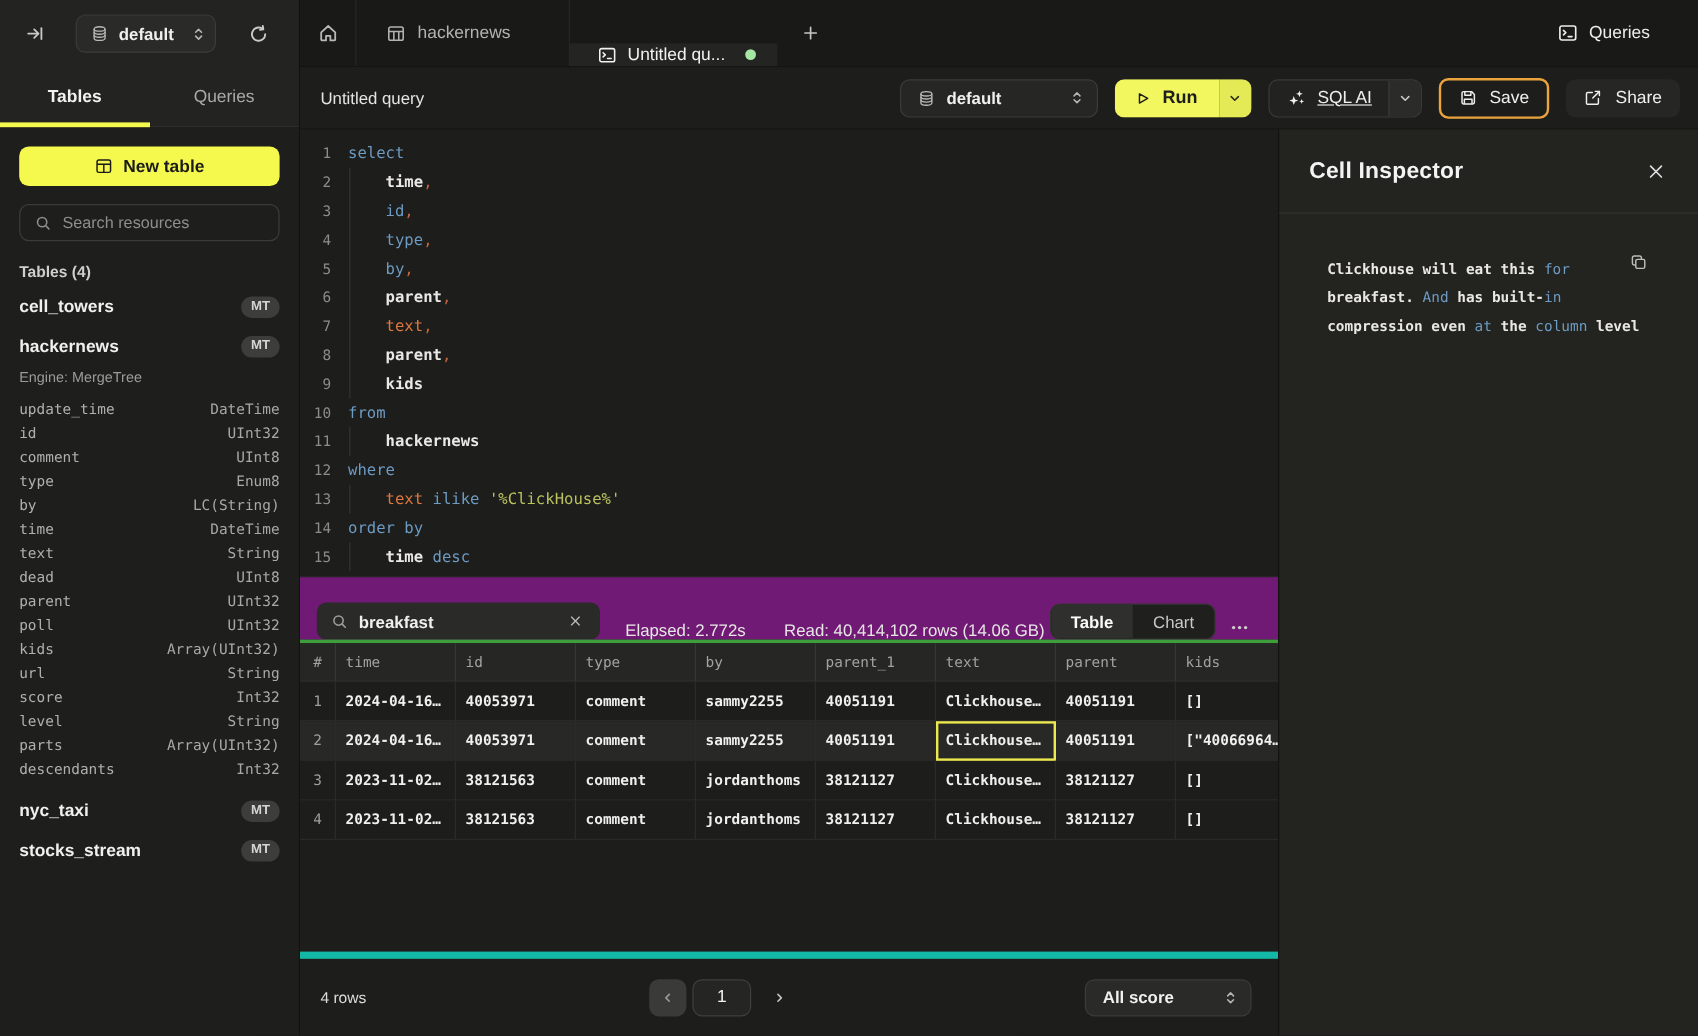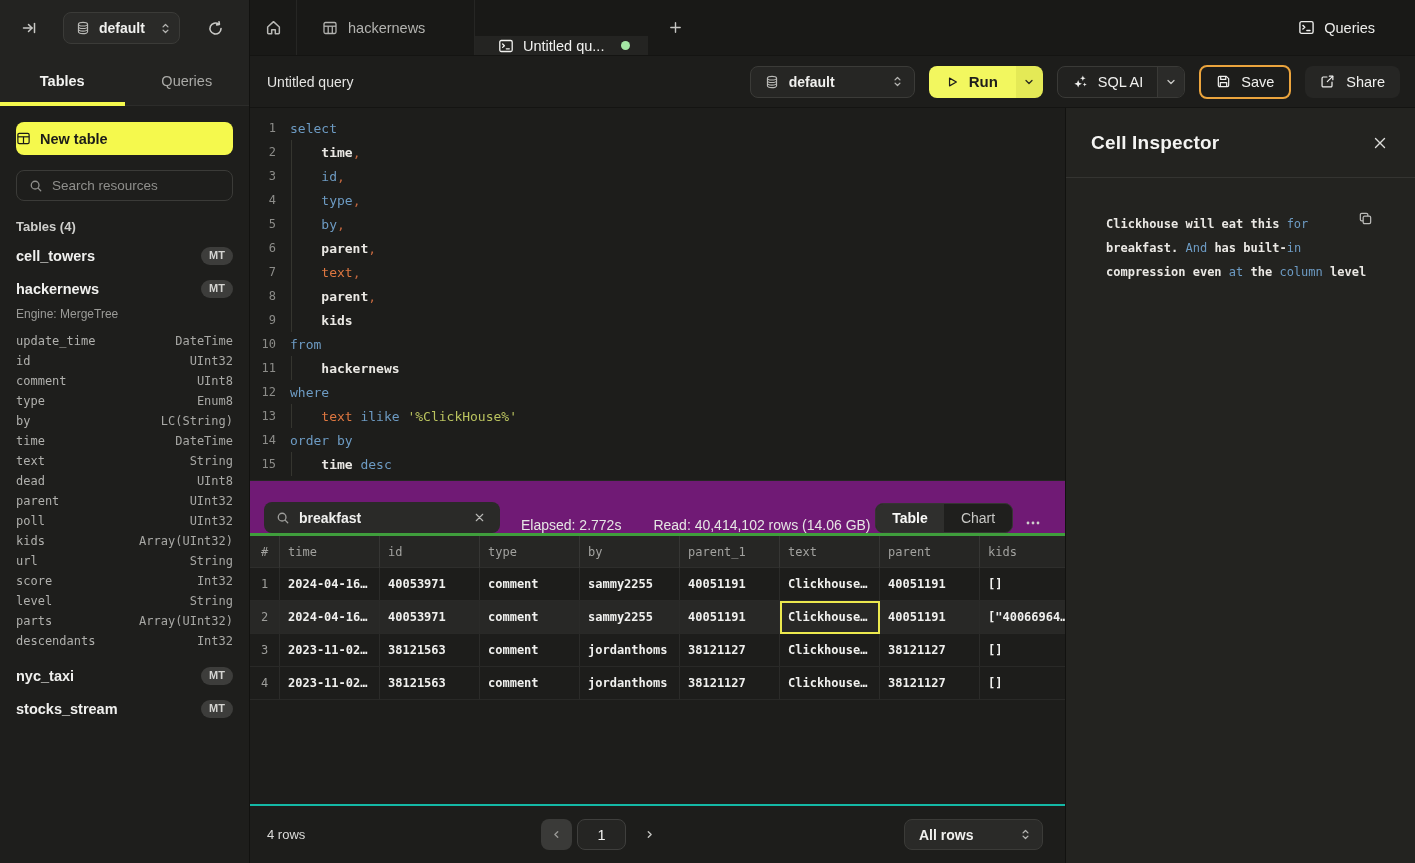--- a/index.html
+++ b/index.html
@@ -23,21 +23,21 @@
   .select .sel-label { font-size:14px; font-weight:600; color:#f0f0ee; flex:1; text-align:left; }
   .sel-ico { color:#b9b9b6; }
   .updown { color:#b5b5b2; }
 
   .sb-tabs { height:50px; flex:none; background:#232321; display:flex; border-bottom:1px solid #2c2c2a; }
   .sb-tab { flex:1; display:flex; align-items:center; justify-content:center; font-size:14.5px; color:#a9a9a6; cursor:pointer; position:relative; }
   .sb-tab.active { color:#f2f2f0; font-weight:600; }
   .sb-tab.active::after { content:""; position:absolute; left:0; right:0; bottom:-1px; height:4px; background:#f5f94d; }
 
   .sb-body { flex:1; padding:16px 16px 0 16px; overflow:hidden; background:#1e1e1c; }
-  .new-table-btn { width:100%; height:33px; background:#f5f94d; color:#1b1b19; border:none; border-radius:8px; font-family:inherit; font-size:14.5px; font-weight:600; display:flex; align-items:center; gap:9px; cursor:pointer; }
+  .new-table-btn { width:100%; height:33px; background:#f5f94d; color:#1b1b19; border:none; border-radius:8px; font-family:inherit; font-size:14.5px; font-weight:600; display:flex; align-items:center; justify-content:center; gap:9px; cursor:pointer; }
   .sb-search { margin-top:15px; height:31px; border:1px solid #3b3b38; border-radius:8px; display:flex; align-items:center; padding:0 10px 0 12px; gap:9px; color:#8f8f8c; }
   .sb-search input { background:none; border:none; outline:none; color:#e8e8e6; font-family:inherit; font-size:13.5px; width:100%; }
   .sb-search input::placeholder { color:#8f8f8c; }
   .sb-section-title { margin-top:18px; font-size:13px; font-weight:600; color:#cfcfcc; }
   .tbl-list { margin-top:5px; }
   .tbl-item { height:33px; display:flex; align-items:center; justify-content:space-between; cursor:pointer; }
   .tbl-item .t-name { font-size:14.5px; font-weight:600; color:#f0f0ee; }
   .badge { background:#3d3d3b; color:#d4d4d1; font-size:11px; font-weight:600; padding:3px 8px 4px; border-radius:10px; line-height:1; }
   .tbl-engine { font-size:12px; color:#9b9b98; padding:2px 0 10px; }
   .col-row { height:20px; display:flex; justify-content:space-between; align-items:center; font-size:12px; color:#b0b0ad; }
@@ -57,21 +57,21 @@
   .newtab-btn { background:none; border:none; color:#c6c6c3; width:54px; display:flex; align-items:center; justify-content:center; cursor:pointer; }
   .tabbar-spacer { flex:1; }
   .queries-btn { background:none; border:none; color:#ededeb; font-family:inherit; font-size:14.5px; display:flex; align-items:center; gap:9px; padding:0 40px 0 12px; cursor:pointer; }
 
   .toolbar { height:52px; flex:none; background:#1d1d1b; display:flex; align-items:center; padding:0 15px 0 17px; gap:14px; border-bottom:1px solid #141412; }
   .qt-title { font-size:14px; color:#e4e4e2; flex:1; }
   .db-select-tb { width:165px; padding:0 10px 0 14px; gap:10px; background:#262624; }
   .run-group { display:flex; height:32px; border-radius:8px; overflow:hidden; }
   .run-main { background:#f2f75f; border:none; color:#1e1e1c; font-family:inherit; font-size:15px; font-weight:600; display:flex; align-items:center; gap:10px; padding:0 18px 0 16px; cursor:pointer; }
   .run-caret { background:#e4e956; border:none; color:#2a2a20; width:27px; display:flex; align-items:center; justify-content:center; cursor:pointer; }
-  .sqlai-group { display:flex; height:32px; border:1px solid #3a3a37; border-radius:8px; overflow:hidden; background:#222220; }
+  .sqlai-group { display:flex; height:32px; border:1px solid #3a3a37; border-radius:8px; overflow:hidden; background:#222220;text-decoration:underline; }
   .sqlai-main { background:none; border:none; color:#f0f0ee; font-family:inherit; font-size:14.5px; font-weight:500; display:flex; align-items:center; gap:10px; padding:0 14px 0 15px; cursor:pointer; }
   .sqlai-caret { background:#2b2b29; border:none; border-left:1px solid #3a3a37; color:#c9c9c6; width:27px; display:flex; align-items:center; justify-content:center; cursor:pointer; }
   .save-btn { height:34px; background:none; border:2px solid #eba43d; border-radius:8px; color:#f0f0ee; font-family:inherit; font-size:14.5px; font-weight:500; display:flex; align-items:center; gap:10px; padding:0 15px; cursor:pointer; }
   .share-btn { height:32px; background:#262624; border:none; border-radius:8px; color:#f0f0ee; font-family:inherit; font-size:14.5px; font-weight:500; display:flex; align-items:center; gap:11px; padding:0 15px; cursor:pointer; }
 
   .workarea { flex:1; display:flex; min-height:0; }
   .query-col { flex:1; min-width:0; display:flex; flex-direction:column; background:#1d1d1b; }
 
   
   .editor { height:373px; flex:none; padding-top:8px; overflow:hidden; border-bottom:1px solid #262624; }
@@ -106,21 +106,21 @@
   .g-row.head { height:32px; background:#262624; }
   .g-cell { flex:none; display:flex; align-items:center; padding-left:8px; font-family:"DejaVu Sans Mono", monospace; font-size:12px; color:#f0f0ee; font-weight:700; border-right:1px solid #2b2b29; border-bottom:1px solid #292927; overflow:hidden; white-space:pre; }
   .g-row.head .g-cell { color:#a2a29f; font-weight:400; border-right:1px solid #363634; border-bottom:1px solid #2e2e2c; }
   .g-cell.rownum { width:30px; padding-left:11px; color:#9e9e9b; font-weight:400; }
   .g-row.hl { background:#282826; }
   .g-cell.selected { outline:2px solid #ece94e; outline-offset:-2px; }
 
   .filler { flex:1; }
 
   
-  .footerbar { height:59px; flex:none; border-top:2px solid #14b8a6; position:relative; display:flex; align-items:center; }
+  .footerbar { height:70px; flex:none; border-top:6px solid #14b8a6; position:relative; display:flex; align-items:center; }
   .fb-rows { position:absolute; left:17px; font-size:13px; color:#dcdcda; }
   .fb-pager { position:absolute; left:291px; display:flex; align-items:center; }
   .pg-prev { width:31px; height:31px; background:#3a3a38; border:none; border-radius:8px; color:#999996; display:flex; align-items:center; justify-content:center; cursor:default; }
   .pg-page { width:49px; height:31px; margin-left:5px; background:#252523; border:1px solid #3f3f3d; border-radius:8px; color:#f2f2f0; font-size:14.5px; display:flex; align-items:center; justify-content:center; }
   .pg-next { background:none; border:none; color:#c2c2bf; margin-left:13px; display:flex; align-items:center; justify-content:center; cursor:pointer; padding:4px; }
   .fb-pagesize { position:absolute; right:22px; width:139px; height:31px; padding:0 10px 0 14px; gap:10px; background:#2a2a28; border:1px solid #3b3b38; }
 
   
   .inspector { width:350px; flex:none; background:#232320; border-left:1px solid #121210; display:flex; flex-direction:column; }
   .insp-head { height:70px; flex:none; display:flex; align-items:center; justify-content:space-between; padding:0 25px; border-bottom:1px solid #343431; }
@@ -617,21 +617,21 @@
             <div class="pg-page">1</div>
             <button class="pg-next">
               <span>
                 <svg width="13" height="13" viewBox="0 0 16 16" fill="none" stroke="currentColor" stroke-width="1.7" stroke-linecap="round" stroke-linejoin="round">
                     <path d="M6.5 4.5 10 8l-3.5 3.5"></path>
                   </svg>
               </span>
             </button>
           </div>
           <button class="select fb-pagesize">
-            <span class="sel-label">All rows</span>
+            <span class="sel-label">All score</span>
             <span class="updown">
               <svg width="13" height="13" viewBox="0 0 16 16" fill="none" stroke="currentColor" stroke-width="1.6" stroke-linecap="round" stroke-linejoin="round">
                   <path d="m5 6 3-3 3 3"></path>
                   <path d="m5 10 3 3 3-3"></path>
                 </svg>
             </span>
           </button>
         </div>
       </div>
 

